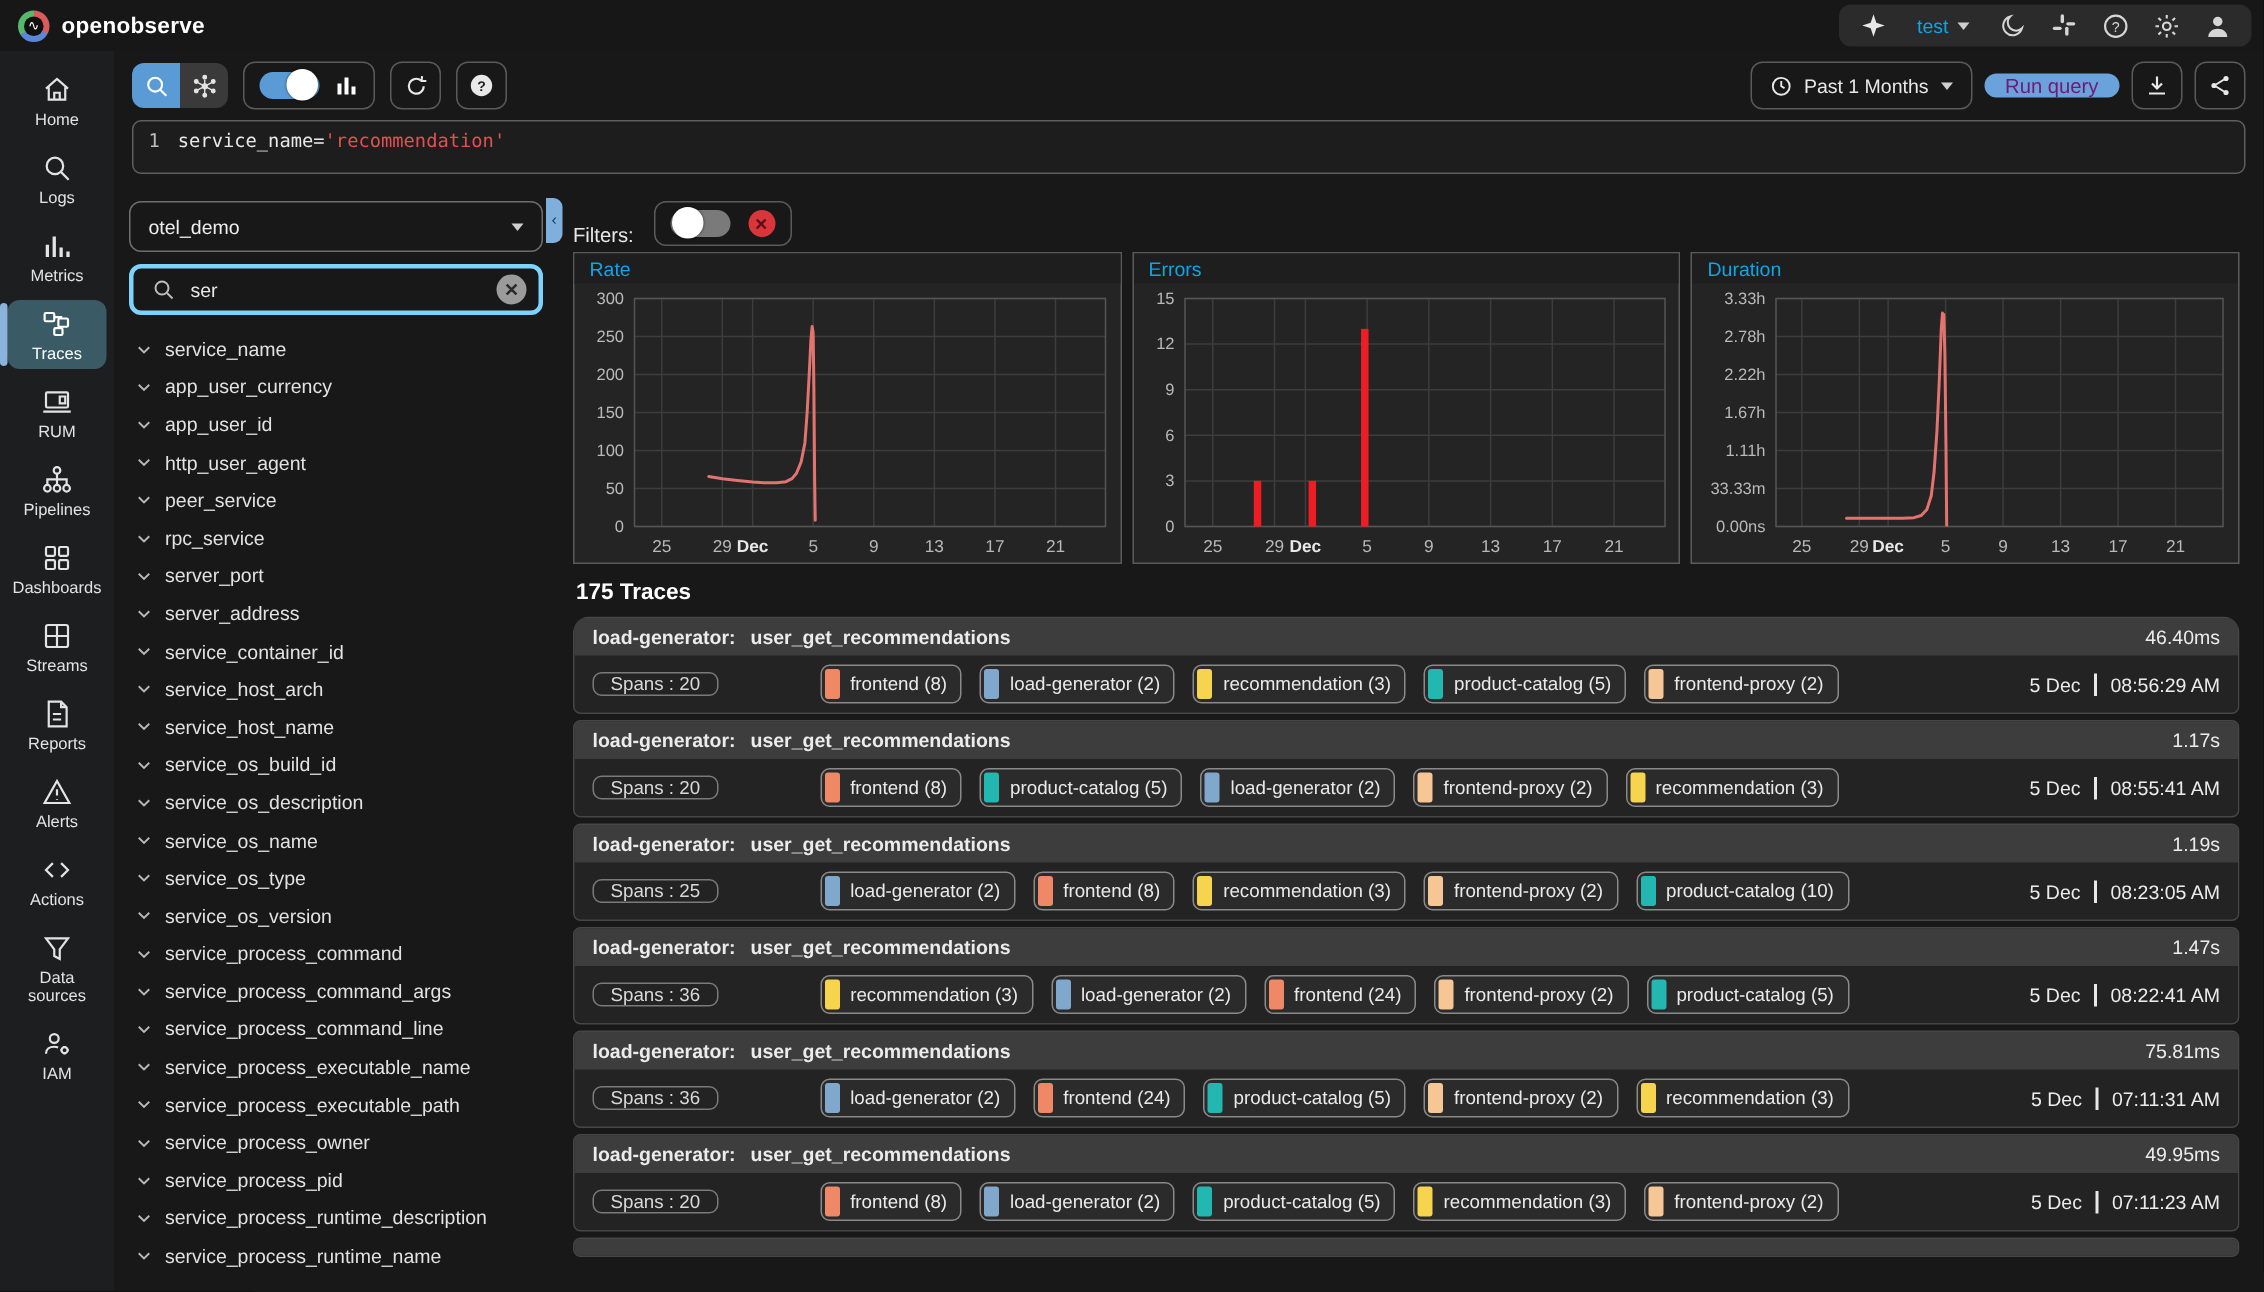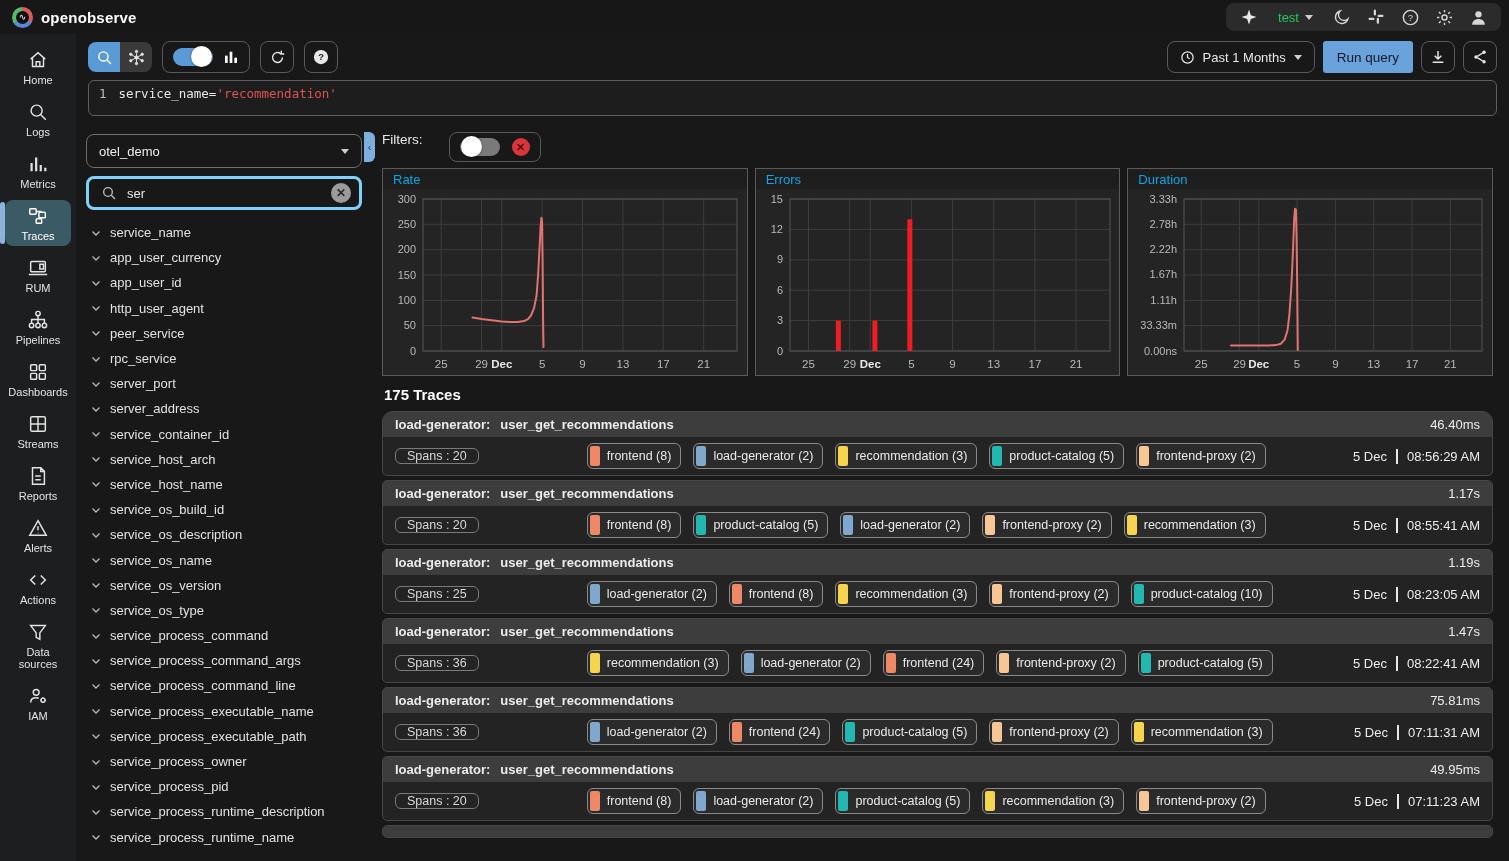--- a/index.html
+++ b/index.html
@@ -10,21 +10,21 @@
   
   .topbar { height:34px; background:#171717; display:flex; align-items:center; justify-content:space-between; padding:0 8px 0 12px; }
   .brand { display:flex; align-items:center; gap:8px; }
   .brand-ring { width:21px; height:21px; border-radius:50%;
     background:conic-gradient(#d95b5b 0 33%, #5b87d9 33% 66%, #57b86b 66% 100%);
     display:flex; align-items:center; justify-content:center; }
   .brand-ring-inner { width:13px; height:13px; border-radius:50%; background:#101010; color:#fff; font-size:9px; line-height:13px; text-align:center; }
   .brand-name { font-weight:bold; font-size:15px; color:#fff; letter-spacing:.2px; }
   .topbar-right { background:#2b2b2b; border-radius:8px; height:28px; display:flex; align-items:center; gap:4px; padding:0 8px; }
   .tb-icon-btn { width:30px; height:26px; display:flex; align-items:center; justify-content:center; color:#d6d6d6; cursor:pointer; border-radius:6px; }
-  .org-select { display:flex; align-items:center; gap:6px; color:#22c55e; font-size:13px; padding:0 10px; cursor:pointer; }
+  .org-select { display:flex; align-items:center; gap:6px; color:#0ea5e9; font-size:13px; padding:0 10px; cursor:pointer; }
   .caret-down { width:0; height:0; border-left:4px solid transparent; border-right:4px solid transparent; border-top:5px solid #cfcfcf; display:inline-block; }
 
   
   .frame { display:flex; height:827px; }
 
   
   .nav { width:76px; background:#1c1e1f; padding:8px 0 0 0; display:flex; flex-direction:column; align-items:stretch; gap:2px; flex:none; }
   .nav-item { position:relative; margin:2px 5px; padding:5px 2px 4px 2px; border-radius:8px; display:flex; flex-direction:column; align-items:center; gap:3px; cursor:pointer; color:#e3e3e3; }
   .nav-item .nav-label { font-size:11px; line-height:12px; text-align:center; }
   .nav-item.active { background:#3a5a66; color:#fff; }
@@ -43,21 +43,21 @@
   .sq-btn.dark { background:#3a3a3a; color:#e5e5e5; }
   .tool-group { display:flex; align-items:center; gap:10px; border:1px solid #5a5a5a; border-radius:8px; height:32px; padding:0 10px; }
   .toggle { width:40px; height:18px; border-radius:10px; position:relative; cursor:pointer; }
   .toggle.on { background:#5b9bd5; }
   .toggle.on::after { content:""; position:absolute; right:1px; top:-2px; width:21px; height:21px; border-radius:50%; background:#fff; box-shadow:0 0 2px rgba(0,0,0,.6); }
   .toggle.off { background:#7a7a7a; }
   .toggle.off::after { content:""; position:absolute; left:1px; top:-2px; width:21px; height:21px; border-radius:50%; background:#fff; box-shadow:0 0 2px rgba(0,0,0,.6); }
   .icon-btn { width:34px; height:32px; border:1px solid #5a5a5a; border-radius:8px; display:flex; align-items:center; justify-content:center; color:#e8e8e8; cursor:pointer; background:transparent; }
   .toolbar-right { display:flex; align-items:center; gap:8px; }
   .time-btn { display:flex; align-items:center; gap:8px; border:1px solid #5a5a5a; border-radius:8px; height:32px; padding:0 12px; font-size:13px; color:#e8e8e8; cursor:pointer; }
-  .run-btn { background:#6aa2dc; color:#0f172a; font-size:13.5px; border:none; border-radius:3px; height:32px; padding:0 14px; cursor:pointer; font-family:inherit; }
+  .run-btn { background:#6aa2dc; color:#701a75; font-size:13.5px; border:none; border-radius:15px; height:16px; padding:0 14px; cursor:pointer; font-family:inherit; }
 
   .query-row { margin:0 12px 8px 12px; }
   .query-editor { border:1px solid #5f5f5f; border-radius:6px; background:#1d1d1d; height:36px; display:flex; align-items:flex-start; padding:5px 10px; font-family:"DejaVu Sans Mono", monospace; font-size:12.5px; gap:12px; }
   .q-line { color:#bdbdbd; }
   .q-code { color:#e8e8e8; }
   .q-string { color:#e05252; }
 
   
   .content { flex:1; display:flex; min-height:0; padding-top:8px; position:relative; }
 
@@ -67,41 +67,41 @@
   .field-search input { background:transparent; border:none; outline:none; color:#e8e8e8; font-size:13px; flex:1; font-family:inherit; }
   .clear-btn { width:20px; height:20px; border-radius:50%; background:#9b9b9b; color:#2a2a2a; display:flex; align-items:center; justify-content:center; font-size:12px; font-weight:bold; cursor:pointer; }
   .field-list { margin-top:10px; overflow:hidden; flex:1; }
   .field-row { display:flex; align-items:center; gap:8px; height:25.2px; padding-left:4px; color:#e2e2e2; font-size:13px; cursor:pointer; white-space:nowrap; }
   .field-row svg { stroke:#b9b9b9; flex:none; }
 
   .panel-handle { position:absolute; left:288px; top:8px; width:11px; height:30px; background:#7fb0dd; border-radius:0 6px 6px 0; color:#1d3a52; font-size:11px; display:flex; align-items:center; justify-content:center; cursor:pointer; z-index:3; }
 
   .right-col { flex:1; min-width:0; display:flex; flex-direction:column; padding:0 16px 0 14px; }
 
-  .filters-row { display:flex; align-items:flex-start; gap:26px; height:32px; flex:none; }
+  .filters-row { display:flex; align-items:flex-end; gap:13px; height:32px; flex:none; }
   .filters-label { font-size:13.5px; color:#e8e8e8; }
   .filters-box { border:1px solid #5a5a5a; border-radius:8px; height:30px; display:flex; align-items:center; gap:12px; padding:0 10px; }
   .err-circle { width:18px; height:18px; border-radius:50%; background:#d9363c; color:#5a0d10; font-size:11px; font-weight:bold; display:flex; align-items:center; justify-content:center; cursor:pointer; }
 
   
   .charts-row { display:flex; gap:7px; margin-top:4px; flex:none; }
   .chart-panel { flex:1; border:1px solid #5a5a5a; background:#242424; height:208px; display:flex; flex-direction:column; min-width:0; }
   .chart-head { padding:3px 10px 2px 10px; font-size:13px; color:#0ea5e9; background:#1e1e1e; flex:none; }
   .chart-plot { flex:1; min-height:0; }
   .chart-plot svg { display:block; }
 
   
   .traces-header { font-size:15px; font-weight:bold; color:#fff; margin:10px 0 8px 2px; flex:none; }
   .trace-list { display:flex; flex-direction:column; gap:4px; overflow:hidden; flex:1;border-radius:11px; }
   .trace-card { background:#232323; border:1px solid #464646; border-radius:5px; flex:none; cursor:pointer; }
   .trace-card-head { background:#3d3d3d; border-radius:4px 4px 0 0; height:25px; display:flex; align-items:center; justify-content:space-between; padding:0 12px; }
   .trace-title { font-size:13px; font-weight:bold; color:#ececec; display:flex; gap:10px; }
   .trace-duration { font-size:13px; color:#ececec; }
   .trace-card-body { height:38px; display:flex; align-items:center; padding:0 12px; }
-  .spans-chip { border:1px solid #7a7a7a; border-radius:6px; padding:0 11px; font-size:12.5px; color:#d8d8d8; margin-right:108px; white-space:nowrap; }
+  .spans-chip { border:1px solid #7a7a7a; border-radius:6px; padding:0 11px; font-size:12.5px; color:#d8d8d8; margin-right:68px; white-space:nowrap; }
   .chip-wrap { display:flex; gap:12px; flex:1; align-items:center; }
   .svc-chip { border:1px solid #8a8a8a; border-radius:6px; background:#2b2b2b; display:flex; align-items:center; gap:7px; padding:2px 9px 2px 2px; font-size:12.5px; color:#eaeaea; white-space:nowrap; }
   .svc-swatch { width:10px; height:20px; border-radius:2px; flex:none; }
   .trace-when { display:flex; align-items:center; gap:9px; font-size:13px; color:#ececec; white-space:nowrap; }
   .when-sep { width:2px; height:15px; background:#e8e8e8; display:inline-block; }
   .trace-card.partial { height:13px; overflow:hidden; }
 </style>
 </head>
 <body>
 
@@ -460,27 +460,27 @@
               <div class="field-row">
                 <svg width="12" height="12" viewBox="0 0 24 24" fill="none" stroke-width="2.5">
                   <path d="M5 9l7 7 7-7"></path>
                 </svg>
                 <span>service_os_name</span>
               </div>
               <div class="field-row">
                 <svg width="12" height="12" viewBox="0 0 24 24" fill="none" stroke-width="2.5">
                   <path d="M5 9l7 7 7-7"></path>
                 </svg>
+                <span>service_os_type</span>
+              </div>
+              <div class="field-row">
+                <svg width="12" height="12" viewBox="0 0 24 24" fill="none" stroke-width="2.5">
+                  <path d="M5 9l7 7 7-7"></path>
+                </svg>
                 <span>service_os_version</span>
-              </div>
-              <div class="field-row">
-                <svg width="12" height="12" viewBox="0 0 24 24" fill="none" stroke-width="2.5">
-                  <path d="M5 9l7 7 7-7"></path>
-                </svg>
-                <span>service_os_type</span>
               </div>
               <div class="field-row">
                 <svg width="12" height="12" viewBox="0 0 24 24" fill="none" stroke-width="2.5">
                   <path d="M5 9l7 7 7-7"></path>
                 </svg>
                 <span>service_process_command</span>
               </div>
               <div class="field-row">
                 <svg width="12" height="12" viewBox="0 0 24 24" fill="none" stroke-width="2.5">
                   <path d="M5 9l7 7 7-7"></path>

